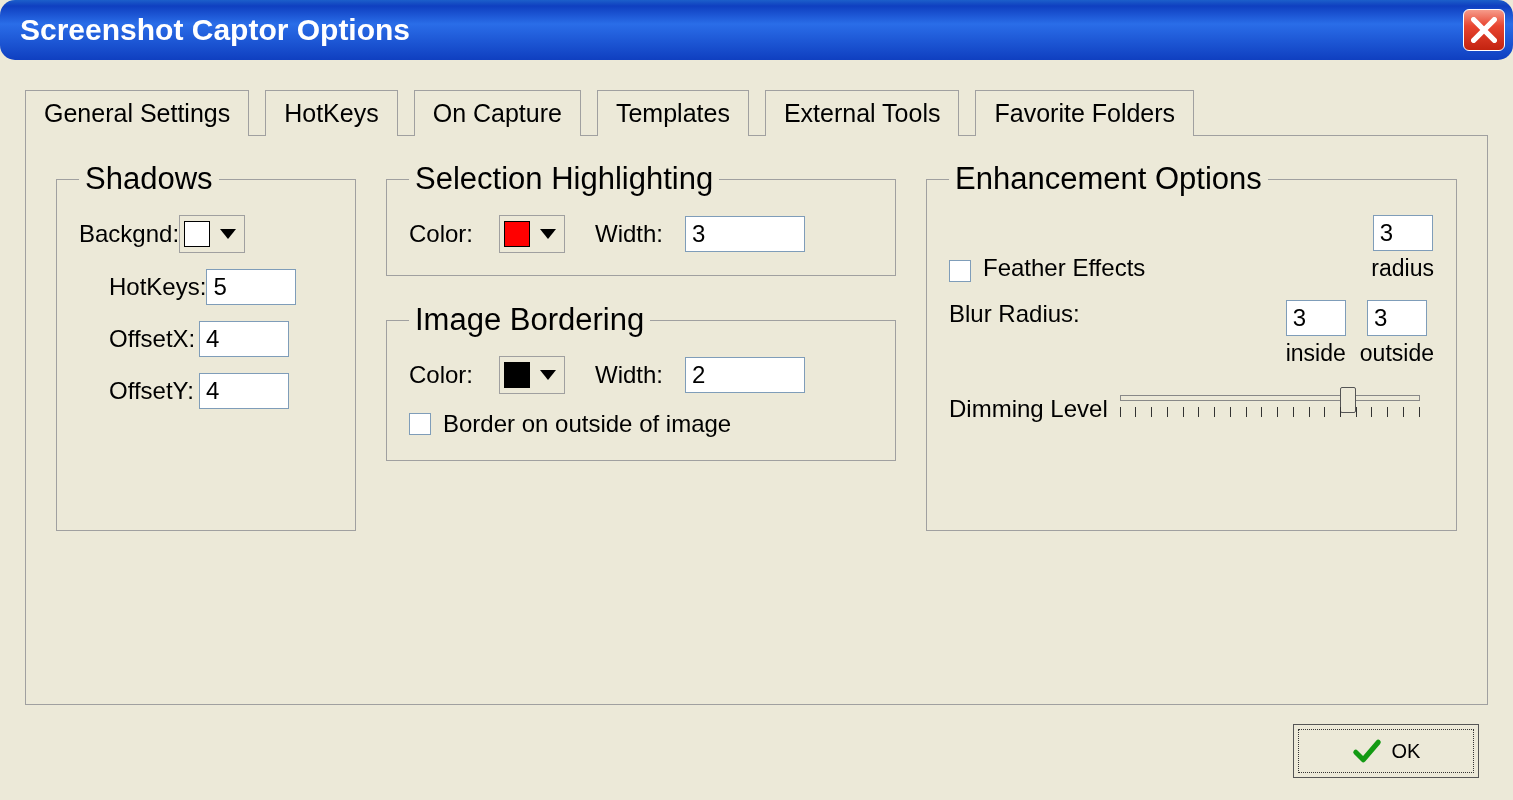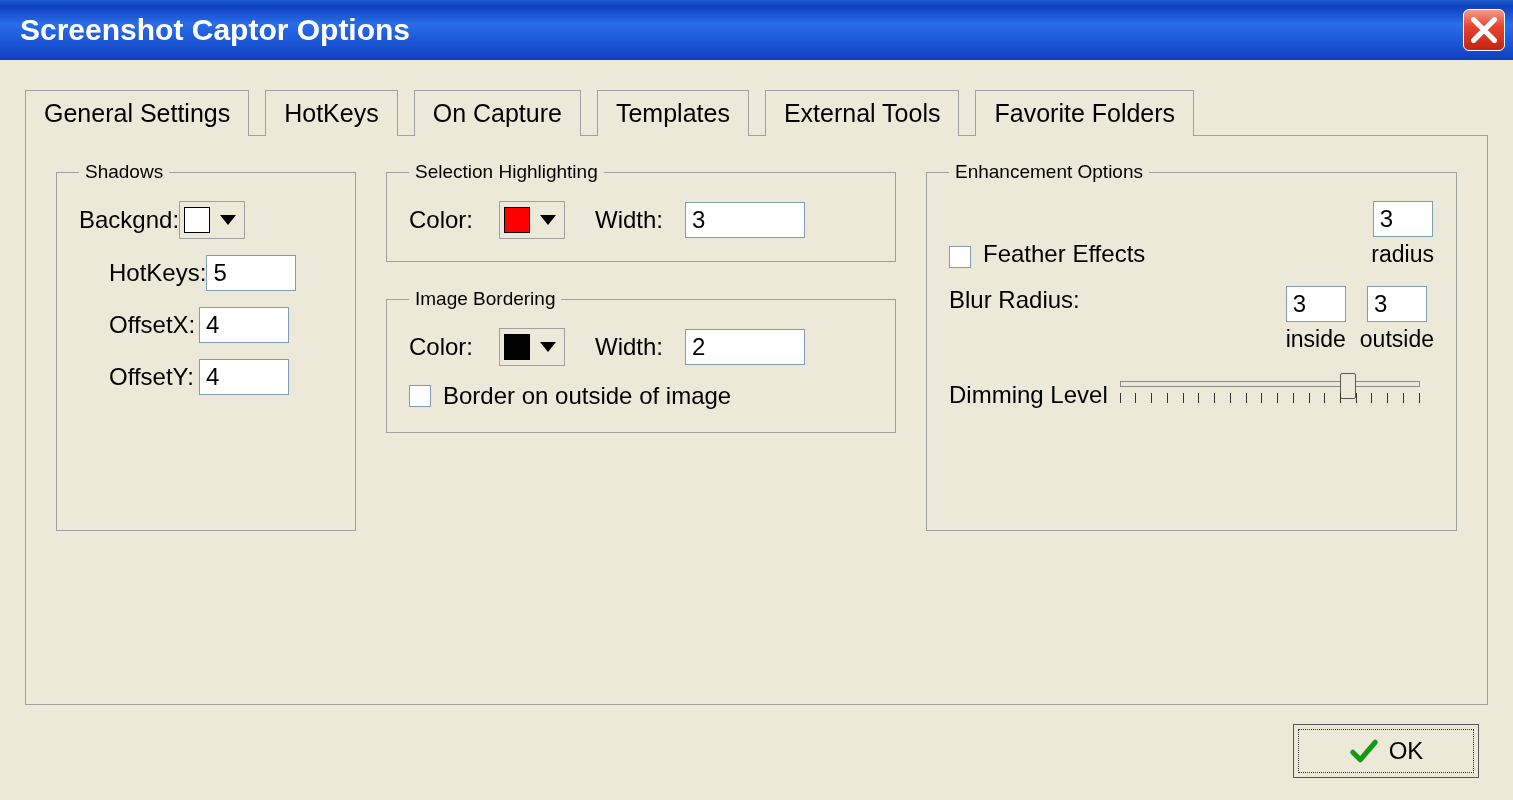--- a/index.html
+++ b/index.html
@@ -15,20 +15,21 @@
 .titlebar {
   background: linear-gradient(to bottom, #1c5fca 0%, #0f3fc0 10%, #2a6de8 40%, #0f3fc0 100%);
   height: 60px;
   display: flex;
   align-items: center;
   justify-content: space-between;
   padding: 0 8px 0 20px;
   color: #fff;
   font-weight: bold;
   font-size: 30px;
+  border-radius: 15px;
 }
 .close-btn {
   width: 42px;
   height: 42px;
   background: linear-gradient(to bottom, #f69b8a 0%, #e84530 40%, #c32310 100%);
   border: 1px solid #fff;
   border-radius: 6px;
   display: flex;
   align-items: center;
   justify-content: center;
@@ -74,21 +75,21 @@
   position: relative;
   z-index: 1;
 }
 fieldset {
   border: 1px solid #a0a0a0;
   margin: 0;
   padding: 18px 22px 22px 22px;
   background: #ece9d8;
 }
 legend {
-  font-size: 19px;
+  font-size: 31px;
   padding: 0 6px;
 }
 .col1 { width: 300px; display:flex; flex-direction:column; }
 .col2 { width: 510px; display:flex; flex-direction:column; gap: 26px; }
 .col3 { flex: 1; display:flex; flex-direction:column; }
 .row { display:flex; align-items:center; margin-bottom: 16px; }
 .row:last-child { margin-bottom: 0; }
 .lbl-sm { min-width: 90px; }
 input[type=text] {
   font-family: Tahoma, Arial, sans-serif;
@@ -171,21 +172,21 @@
   right: 34px;
   bottom: 22px;
   width: 186px;
   height: 54px;
   border: 1px solid #555;
   background: #ece9d8;
   display:flex;
   align-items:center;
   justify-content:center;
   gap: 10px;
-  font-size: 24px;
+  font-size: 20px;
   cursor:pointer;
   outline: 1px dotted #333;
   outline-offset: -6px;
 }
 .ok-btn svg { width: 30px; height: 30px; }
 .indent { margin-left: 30px; }
 </style>
 </head>
 <body>
 

